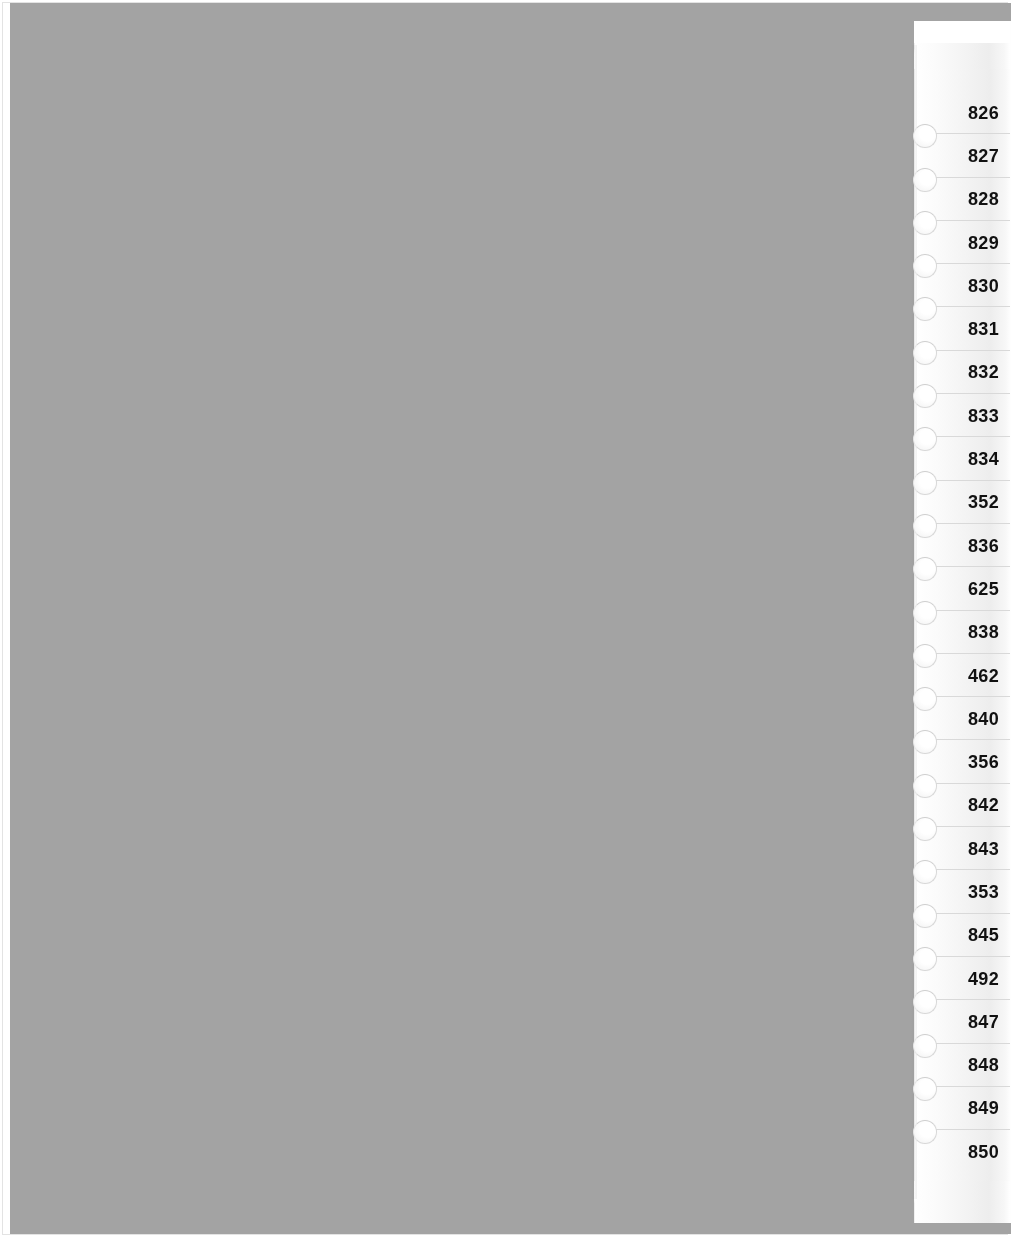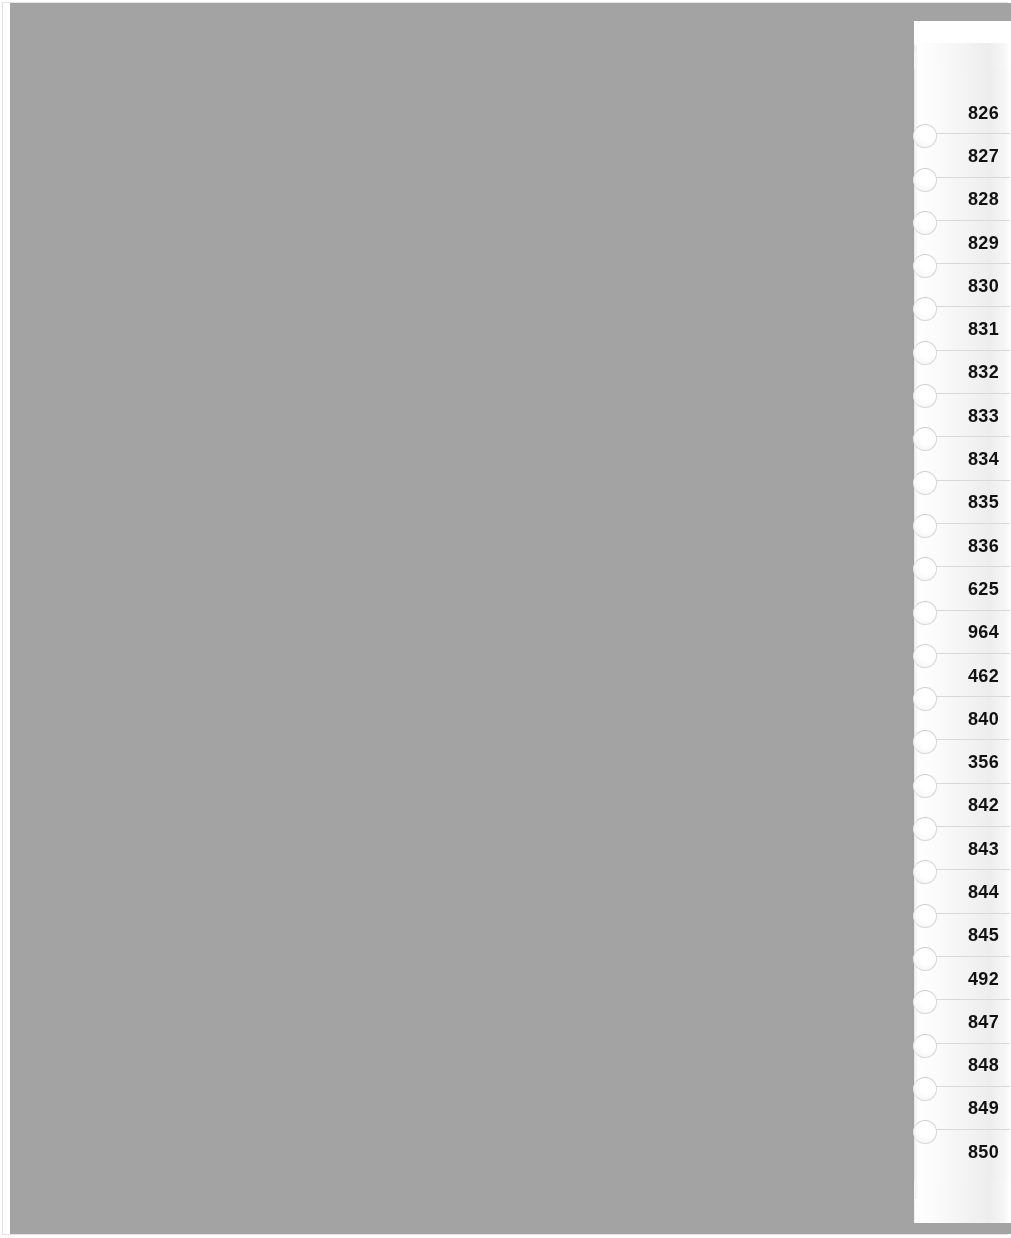--- a/index.html
+++ b/index.html
@@ -224,36 +224,36 @@
             <span class="tab-label">833</span>
           </div>
           <div class="tab-item">
             <div class="tab-sep"></div>
             <div class="tab-scallop"></div>
             <span class="tab-label">834</span>
           </div>
           <div class="tab-item">
             <div class="tab-sep"></div>
             <div class="tab-scallop"></div>
-            <span class="tab-label">835</span>
+            <span class="tab-label">352</span>
           </div>
           <div class="tab-item">
             <div class="tab-sep"></div>
             <div class="tab-scallop"></div>
             <span class="tab-label">836</span>
           </div>
           <div class="tab-item">
             <div class="tab-sep"></div>
             <div class="tab-scallop"></div>
             <span class="tab-label">625</span>
           </div>
           <div class="tab-item">
             <div class="tab-sep"></div>
             <div class="tab-scallop"></div>
-            <span class="tab-label">964</span>
+            <span class="tab-label">838</span>
           </div>
           <div class="tab-item">
             <div class="tab-sep"></div>
             <div class="tab-scallop"></div>
             <span class="tab-label">462</span>
           </div>
           <div class="tab-item">
             <div class="tab-sep"></div>
             <div class="tab-scallop"></div>
             <span class="tab-label">840</span>
@@ -269,21 +269,21 @@
             <span class="tab-label">842</span>
           </div>
           <div class="tab-item">
             <div class="tab-sep"></div>
             <div class="tab-scallop"></div>
             <span class="tab-label">843</span>
           </div>
           <div class="tab-item">
             <div class="tab-sep"></div>
             <div class="tab-scallop"></div>
-            <span class="tab-label">844</span>
+            <span class="tab-label">353</span>
           </div>
           <div class="tab-item">
             <div class="tab-sep"></div>
             <div class="tab-scallop"></div>
             <span class="tab-label">845</span>
           </div>
           <div class="tab-item">
             <div class="tab-sep"></div>
             <div class="tab-scallop"></div>
             <span class="tab-label">492</span>

